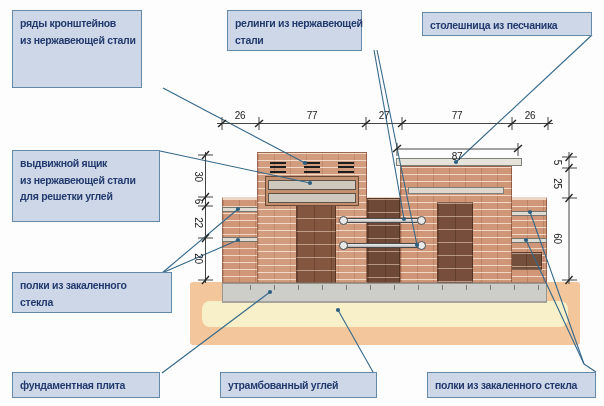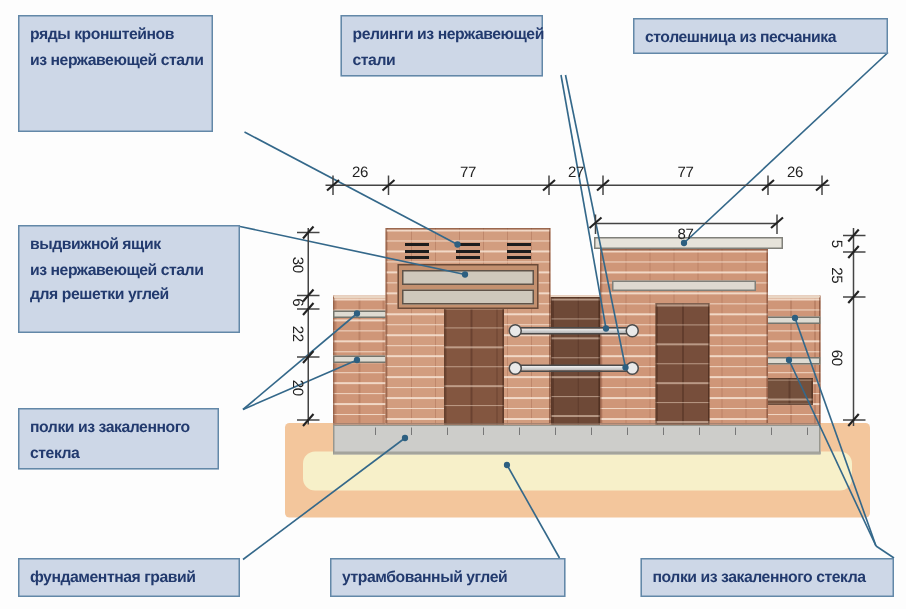--- a/index.html
+++ b/index.html
@@ -204,27 +204,27 @@
   <div class="callout" style="left:422px;top:12px;width:170px;height:24px;">
     <span>столешница из песчаника</span>
   </div>
 
   <div class="callout" style="left:12px;top:150px;width:148px;height:72px;">
     <span>выдвижной ящик</span>
     <span>из нержавеющей стали</span>
     <span>для решетки углей</span>
   </div>
 
-  <div class="callout" style="left:12px;top:272px;width:134px;height:41px;">
+  <div class="callout" style="left:12px;top:272px;width:160px;height:41px;">
     <span>полки из закаленного</span>
     <span>стекла</span>
   </div>
 
   <div class="callout" style="left:12px;top:372px;width:148px;height:26px;">
-    <span>фундаментная гравий</span>
+    <span>фундаментная плита</span>
   </div>
 
   <div class="callout" style="left:220px;top:372px;width:157px;height:26px;">
     <span>утрамбованный углей</span>
   </div>
 
   <div class="callout" style="left:427px;top:372px;width:169px;height:26px;">
     <span>полки из закаленного стекла</span>
   </div>
 

